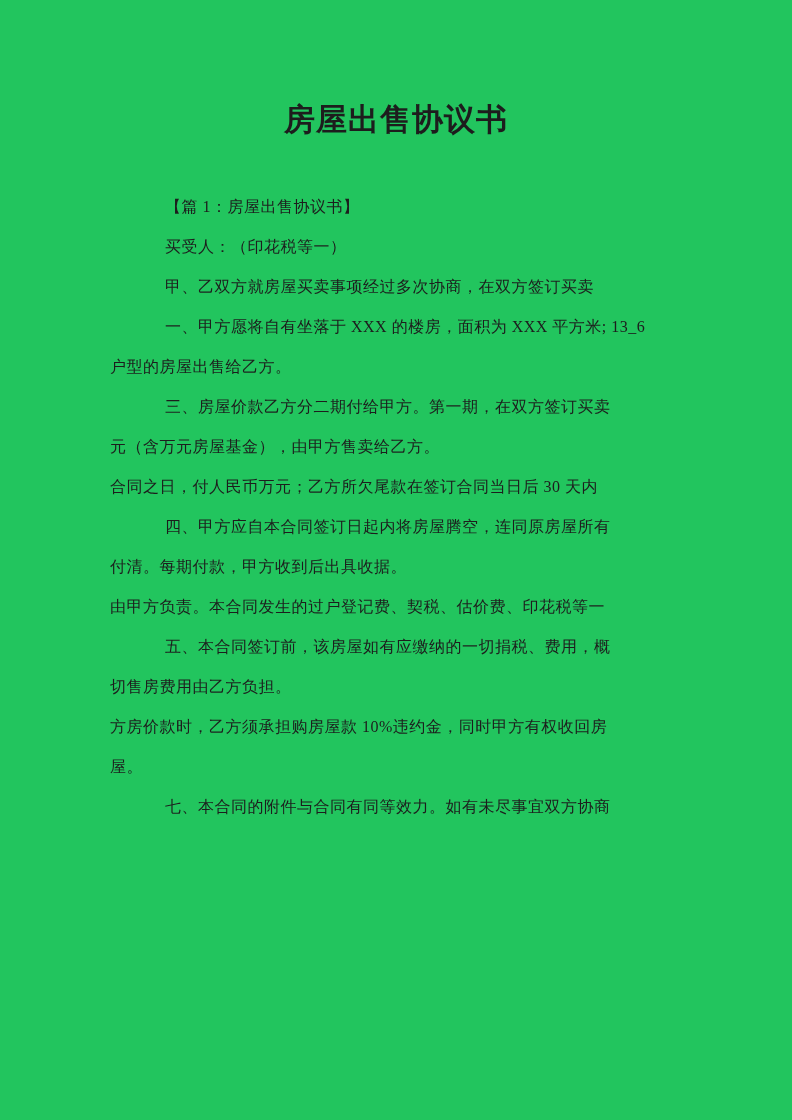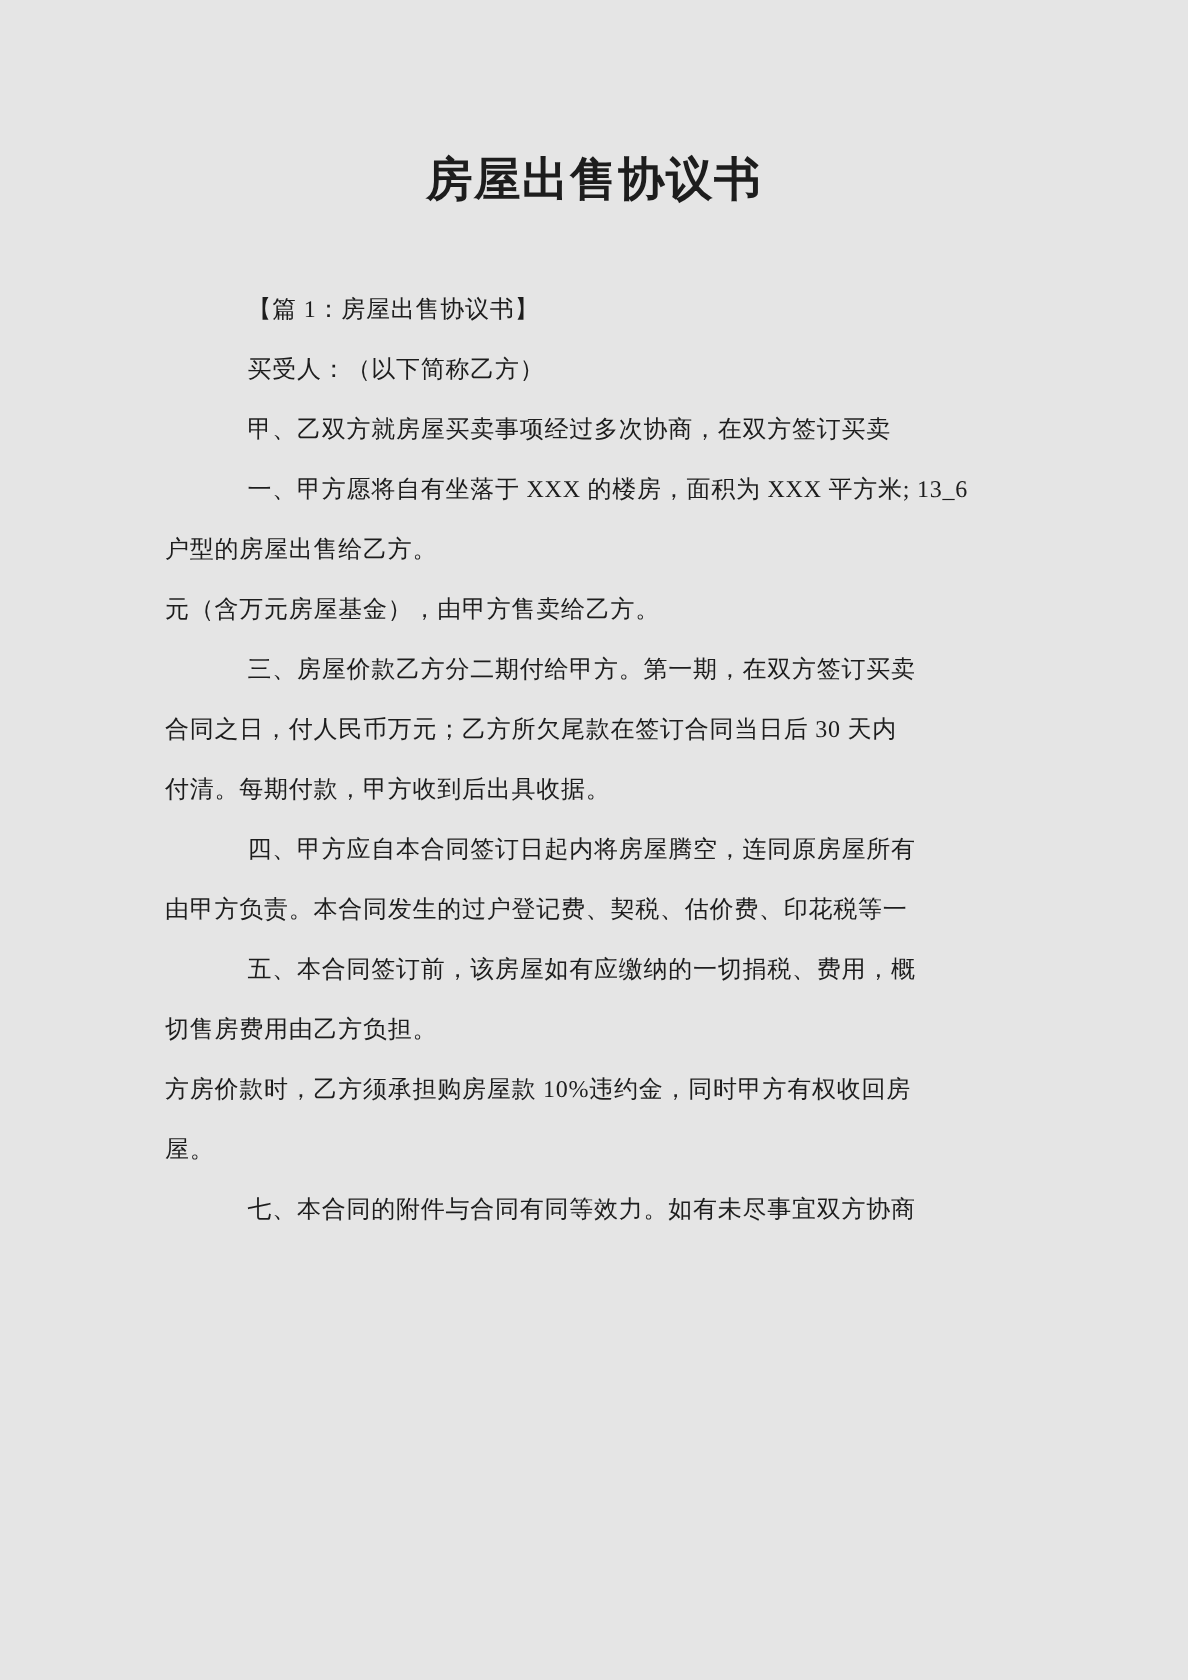--- a/index.html
+++ b/index.html
@@ -2,21 +2,21 @@
 <html><head>
 <meta charset="utf-8">
 <style>
   * { margin: 0; padding: 0; box-sizing: border-box; }
   html, body { background: #ffffff; }
   .page {
     position: relative;
     width: 792px;
     height: 1120px;
     margin: 0 auto;
-    background: #e5e5e5;
+    background: #22c55e;
     overflow: hidden;
     font-family: "Liberation Serif", "DejaVu Serif", serif;
     color: #1d1d1d;
   }
   .doc-title {
     position: absolute;
     top: 98px;
     left: 0;
     width: 100%;
     text-align: center;
@@ -45,39 +45,39 @@
 <body>
 
 <div class="page">
   <h1 class="doc-title">房屋出售协议书</h1>
 
   <div class="doc-content">
 
       <div class="doc-line indent">【篇 1：房屋出售协议书】</div>
 
 
-      <div class="doc-line indent">买受人：（以下简称乙方）</div>
+      <div class="doc-line indent">买受人：（印花税等一）</div>
 
       <div class="doc-line indent">甲、乙双方就房屋买卖事项经过多次协商，在双方签订买卖</div>
 
 
       <div class="doc-line indent">一、甲方愿将自有坐落于 XXX 的楼房，面积为 XXX 平方米; 13_6</div>
 
       <div class="doc-line">户型的房屋出售给乙方。</div>
 
 
+      <div class="doc-line indent">三、房屋价款乙方分二期付给甲方。第一期，在双方签订买卖</div>
+
       <div class="doc-line">元（含万元房屋基金），由甲方售卖给乙方。</div>
-
-      <div class="doc-line indent">三、房屋价款乙方分二期付给甲方。第一期，在双方签订买卖</div>
 
       <div class="doc-line">合同之日，付人民币万元；乙方所欠尾款在签订合同当日后 30 天内</div>
 
+      <div class="doc-line indent">四、甲方应自本合同签订日起内将房屋腾空，连同原房屋所有</div>
+
       <div class="doc-line">付清。每期付款，甲方收到后出具收据。</div>
-
-      <div class="doc-line indent">四、甲方应自本合同签订日起内将房屋腾空，连同原房屋所有</div>
 
 
       <div class="doc-line">由甲方负责。本合同发生的过户登记费、契税、估价费、印花税等一</div>
 
       <div class="doc-line indent">五、本合同签订前，该房屋如有应缴纳的一切捐税、费用，概</div>
 
       <div class="doc-line">切售房费用由乙方负担。</div>
 
 
       <div class="doc-line">方房价款时，乙方须承担购房屋款 10%违约金，同时甲方有权收回房</div>

